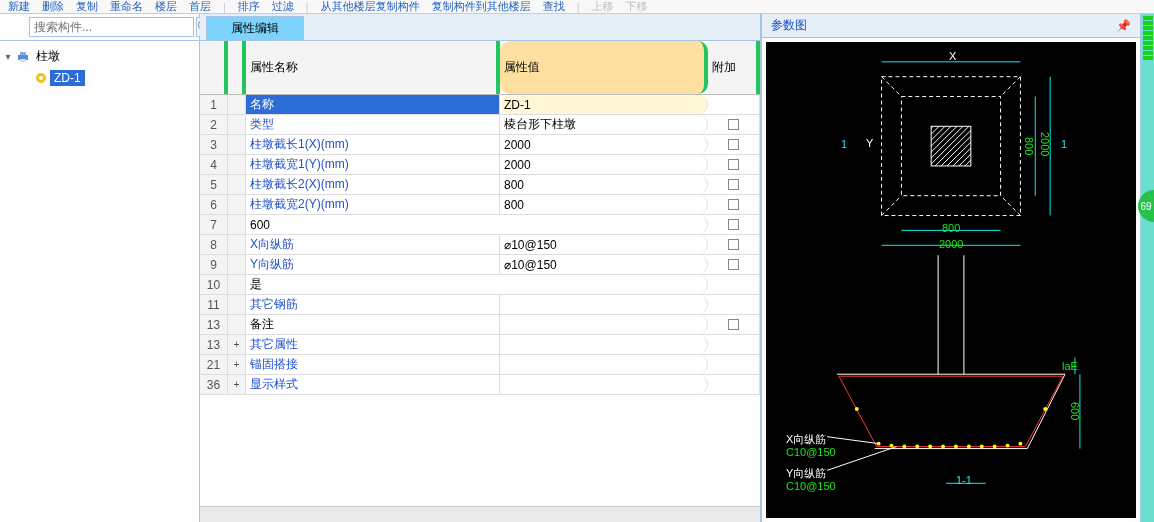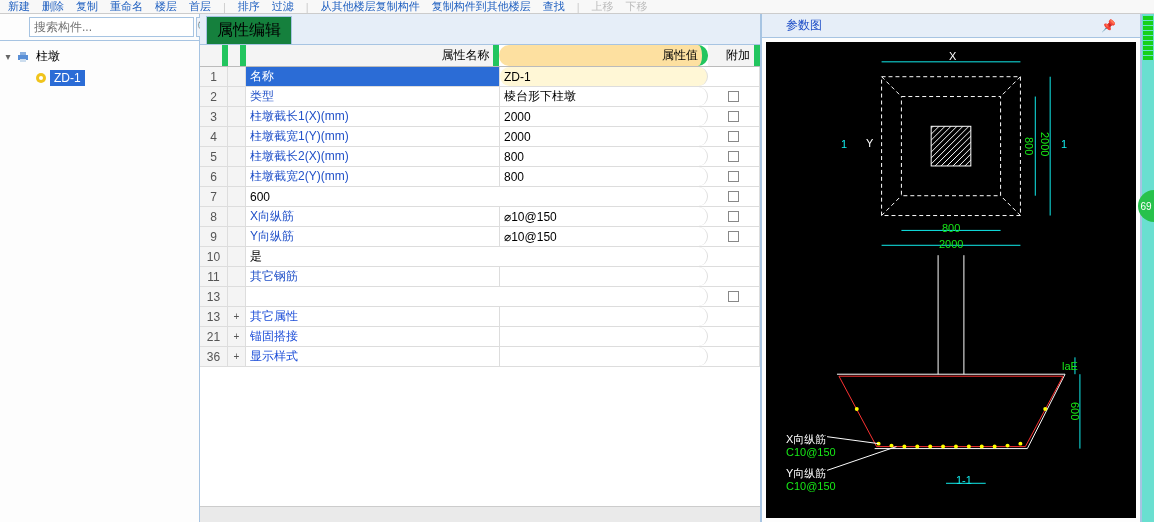--- a/index.html
+++ b/index.html
@@ -14,41 +14,41 @@
 .search-btn { width: 22px; border: 1px solid #a7c4e2; background: #f0f4fa; display: flex; align-items: center; justify-content: center; cursor: pointer; }
 .tree { flex: 1; padding: 4px 2px; overflow: auto; }
 .tree-node { display: flex; align-items: center; padding: 2px 0; white-space: nowrap; }
 .tree-toggle { width: 12px; text-align: center; color: #666; cursor: pointer; font-size: 10px; }
 .tree-icon { width: 14px; height: 14px; margin: 0 2px; display: inline-flex; align-items: center; justify-content: center; }
 .tree-label { padding: 1px 4px; }
 .tree-child { margin-left: 30px; }
 .tree-selected { background: #2b6cd6; color: #fff; }
 .center-panel { flex: 1; display: flex; flex-direction: column; border-right: 2px solid #a7c4e2; }
 .tab-bar { background: #e6eef8; border-bottom: 1px solid #a7c4e2; padding: 2px 0 0 6px; }
-.tab { display: inline-block; padding: 3px 10px; background: #15803d; border: 1px solid #a7c4e2; border-bottom: none; font-size: 16px; }
+.tab { display: inline-block; padding: 3px 24px; background: #7dd3fc; border: 1px solid #a7c4e2; border-bottom: none; font-size: 12px; }
 .grid-hdr { display: flex; border-bottom: 1px solid #bbb; }
-.grid-hdr div { border-right: 6px solid #22c55e; padding: 2px 4px; text-align: right; background: #f4f4f4; }
+.grid-hdr div { border-right: 4px solid #22c55e; padding: 18px 4px; text-align: left; background: #f4f4f4; }
 .col-num { width: 28px; }
 .col-exp { width: 18px; }
 .col-name { flex: 1.6; }
 .col-val { flex: 1.3; border-radius: 10px; }
 .col-extra { width: 52px; }
 .grid-body { flex: 1; overflow: auto; }
 .grid-row { display: flex; border-bottom: 1px solid #ddd; height: 20px; align-items: stretch; }
 .grid-row > div { border-right: 1px solid #ddd; padding: 2px 4px; display: flex; align-items: center; }
 .grid-row .col-num { background: #f4f4f4; justify-content: center; color: #555; }
 .grid-row .col-exp { background: #f4f4f4; justify-content: center; color: #555; font-size: 10px; }
 .link { color: #2050c8; cursor: pointer; }
 .selected-row .col-name { background: #2b6cd6; color: #fff; }
 .selected-row .col-val { background: #fff7d6; }
 .chk { width: 11px; height: 11px; border: 1px solid #888; display: inline-block; }
 .muted { color: #1d4ed8; }
 .header-val { background: #fde0a0 !important; }
 .right-panel { width: 380px; display: flex; flex-direction: column; background: #fdfdfd; border-right: 2px solid #a7c4e2; }
-.right-title { background: #e6eef8; border-bottom: 1px solid #a7c4e2; padding: 3px 24px; color: #2050c8; display: flex; justify-content: space-between; align-items: center; }
+.right-title { background: #e6eef8; border-bottom: 1px solid #a7c4e2; padding: 3px 9px; color: #2050c8; display: flex; justify-content: space-between; align-items: center; }
 .cad-view { flex: 1; margin: 4px; background: #000; position: relative; overflow: hidden; }
 .side-strip { width: 12px; background: linear-gradient(#6adfd0, #6adfd0); display:flex; flex-direction:column; gap:1px; padding-top:2px; }
 .side-strip span { display:block; height:4px; background:#17d11b; margin:0 1px; }
 .bubble { position: absolute; right: 0; top: 190px; width: 16px; height: 32px; background: #27c24c; border-radius: 16px 0 0 16px; display:flex; align-items:center; justify-content:center; color:#fff; font-size:10px; }
 .dim-x { position: absolute; font-size: 11px; }
 .green { color: #17e817; }
 .white { color: #fff; }
 .cyan { color: #1ee; }
 .scroll-h { height: 16px; background: #eaeaea; border-top: 1px solid #ccc; }
 </style>
@@ -225,20 +225,23 @@
             <div class="col-exp"></div>
             <div class="col-name">
               <span class="link">其它钢筋</span>
             </div>
             <div class="col-val"></div>
             <div class="col-extra" style="justify-content:center"></div>
           </div>
           <div class="grid-row">
             <div class="col-num">13</div>
             <div class="col-exp"></div>
+            <div class="col-name">
+              <span class="">备注</span>
+            </div>
             <div class="col-val"></div>
             <div class="col-extra" style="justify-content:center">
               <span class="chk"></span>
             </div>
           </div>
           <div class="grid-row">
             <div class="col-num">13</div>
             <div class="col-exp">+</div>
             <div class="col-name">
               <span class="muted">其它属性</span>

